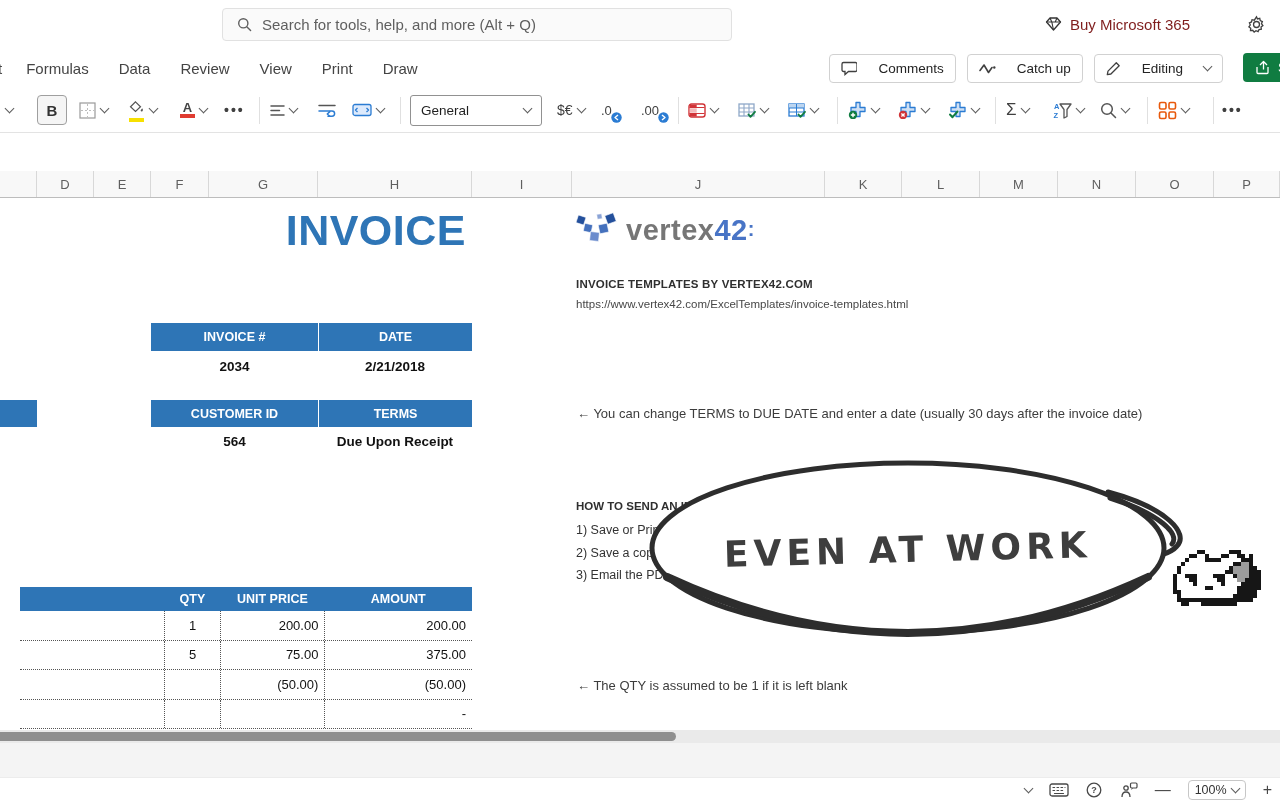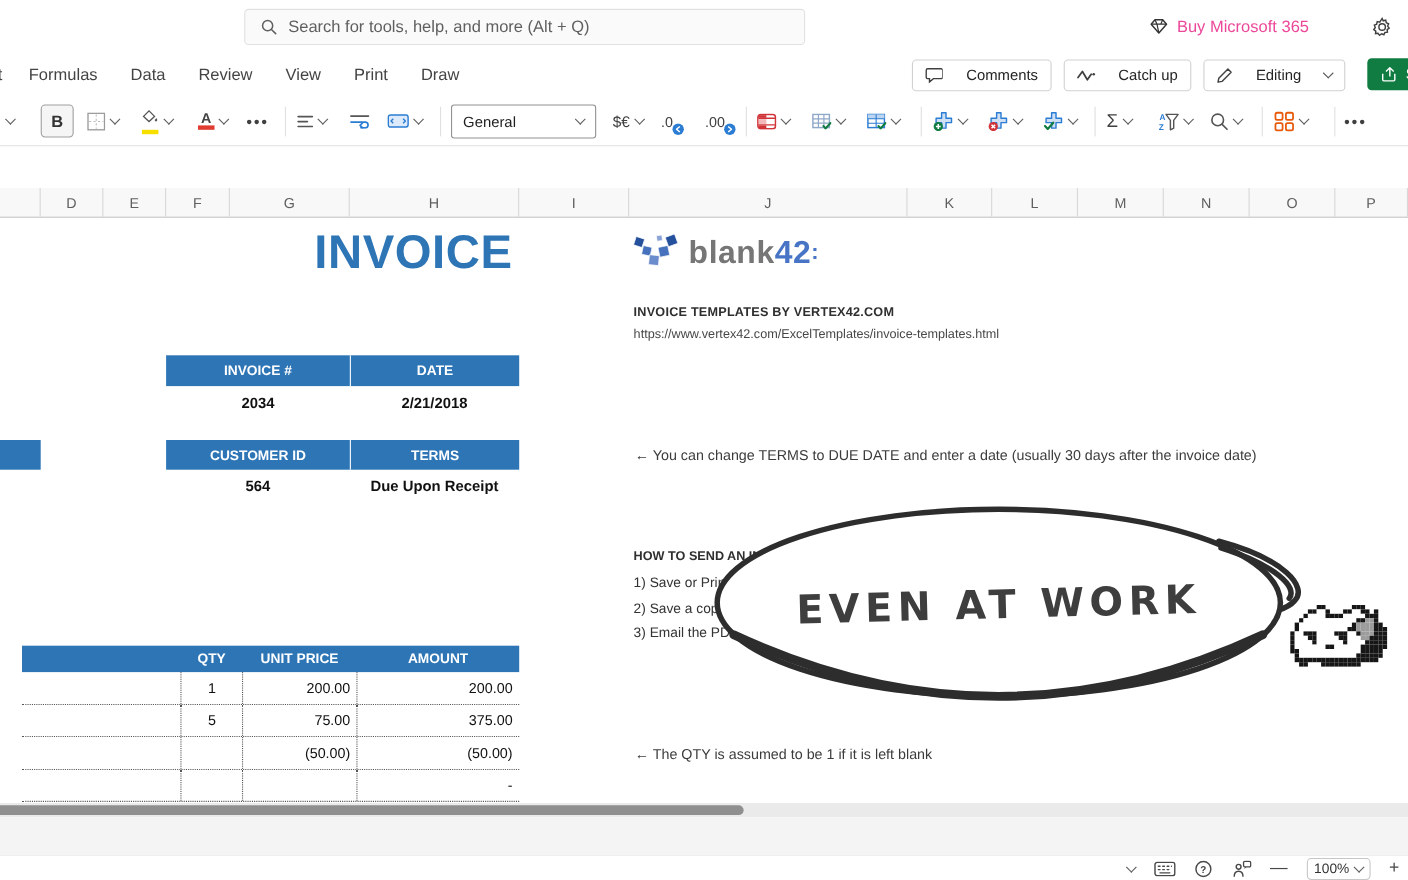--- a/index.html
+++ b/index.html
@@ -6,21 +6,21 @@
   html,body { width:1280px; height:800px; overflow:hidden; background:#fff; }
   body { font-family:"Liberation Sans","DejaVu Sans",sans-serif; }
   #app { position:relative; width:1280px; height:800px; background:#fff; overflow:hidden; }
 
   
   #topbar { position:absolute; left:0; top:0; width:1280px; height:48px; background:#fff; }
   #searchbox { position:absolute; left:222px; top:8px; width:510px; height:33px; background:#fafafa;
     border:1px solid #e1e1e1; border-radius:4px; display:flex; align-items:center; padding-left:14px; gap:10px; }
   #searchbox .ph { color:#5f5f5f; font-size:15px; }
   #buy365 { position:absolute; right:90px; top:12px; height:24px; display:flex; align-items:center; gap:8px;
-    font-size:15px; color:#ec4899; cursor:pointer; }
+    font-size:15px; color:#7f1d1d; cursor:pointer; }
   #gearbtn { position:absolute; right:12px; top:12px; width:24px; height:24px; display:flex; align-items:center; justify-content:center; }
 
   
   #menubar { position:absolute; left:0; top:48px; width:1280px; height:40px; background:#fff; }
   #tabs { position:absolute; left:0; top:0; height:40px; display:flex; align-items:center; gap:30px; font-size:15px; color:#444; }
   #tabs span { white-space:nowrap; cursor:pointer; }
   #menu-actions { position:absolute; right:0; top:0; height:40px; display:flex; align-items:center; gap:11px; }
   .mbtn { height:29px; border:1px solid #d1d1d1; background:#fff; border-radius:4px; display:flex; align-items:center;
     gap:21px; padding:0 11px; font-size:13.5px; color:#242424; cursor:pointer; }
   #share-btn { height:29px; background:#107C41; color:#fff; border-radius:4px; display:flex; align-items:center;
@@ -368,21 +368,21 @@
       <svg width="44" height="40" viewBox="0 0 44 40">
         <g stroke="#fff" stroke-width="0.6">
           <rect x="2" y="4" width="8" height="8" fill="#24509c" transform="rotate(18 6 8)"></rect>
           <rect x="9" y="12" width="8" height="8" fill="#4571bd" transform="rotate(12 13 16)"></rect>
           <rect x="15" y="20" width="9" height="9" fill="#6b8ccd" transform="rotate(6 19.5 24.5)"></rect>
           <rect x="24" y="12" width="9" height="9" fill="#4571bd" transform="rotate(-12 28.5 16.5)"></rect>
           <rect x="31" y="2" width="9" height="9" fill="#24509c" transform="rotate(-20 35.5 6.5)"></rect>
           <rect x="22" y="2" width="5" height="5" fill="#8aa3d6" transform="rotate(-8 24.5 4.5)"></rect>
         </g>
       </svg>
-      <span id="logo-text"><span>blank</span><span class="l42">42</span><span class="lcolon">:</span></span>
+      <span id="logo-text"><span>vertex</span><span class="l42">42</span><span class="lcolon">:</span></span>
     </div>
 
     <div id="tmpl-head">INVOICE TEMPLATES BY VERTEX42.COM</div>
     <div id="tmpl-url">https://www.vertex42.com/ExcelTemplates/invoice-templates.html</div>
 
     <div class="hdrtable" style="top:125px;">
       <div class="hdrrow" style="height:28px;">
         <div class="hdrcell c1">INVOICE #</div>
         <div class="hdrcell c2">DATE</div>
       </div>

